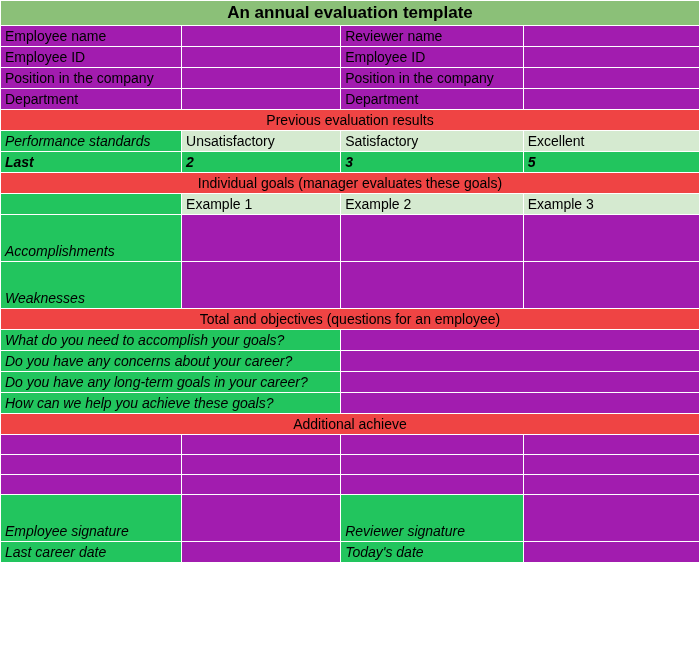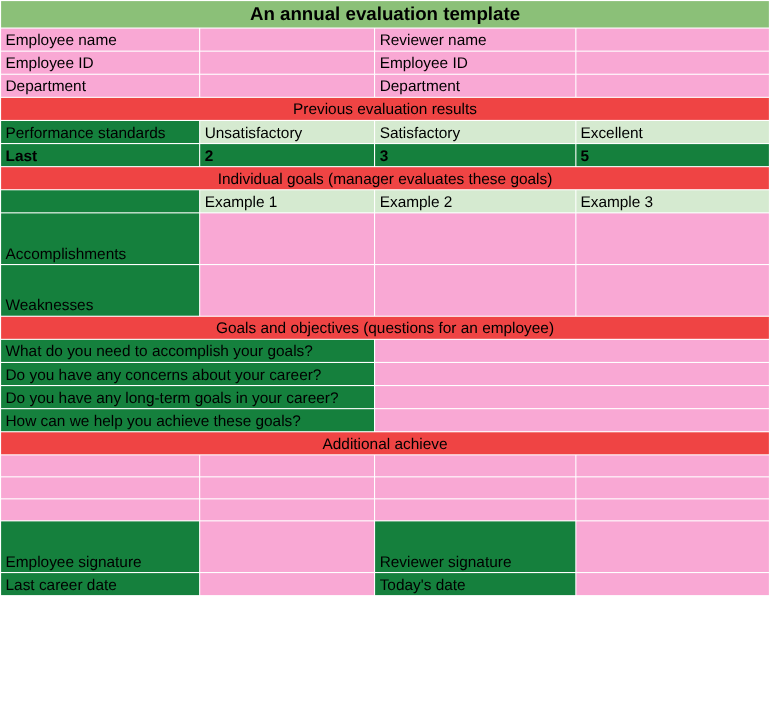--- a/index.html
+++ b/index.html
@@ -28,23 +28,23 @@
     font-weight: bold;
     font-size: 17px;
     text-align: center;
     height: 22px;
     margin-top: 48px;
   }
   .sec-head {
     background: #ef4444;
     text-align: center;
   }
-  .g-dark   { background: #15803d; }
+  .g-dark   { background: #22c55e; font-style: italic; }
   .g-light  { background: #d5ead0; }
-  .grey     { background: #f9a8d4; }
+  .grey     { background: #a21caf; }
   .bold     { font-weight: bold; }
   .center   { }
   .tall     { height: 46px; }
 </style>
 </head>
 <body>
 
 <table>
 <colgroup>
   <col style="width:181px">
@@ -61,20 +61,26 @@
 <tr>
   <td class="grey">Employee name</td>
   <td class="grey"></td>
   <td class="grey">Reviewer name</td>
   <td class="grey"></td>
 </tr>
 <tr>
   <td class="grey">Employee ID</td>
   <td class="grey"></td>
   <td class="grey">Employee ID</td>
+  <td class="grey"></td>
+</tr>
+<tr>
+  <td class="grey">Position in the company</td>
+  <td class="grey"></td>
+  <td class="grey">Position in the company</td>
   <td class="grey"></td>
 </tr>
 <tr>
   <td class="grey">Department</td>
   <td class="grey"></td>
   <td class="grey">Department</td>
   <td class="grey"></td>
 </tr>
 
 <tr>
@@ -109,21 +115,21 @@
   <td class="grey tall"></td>
 </tr>
 <tr>
   <td class="g-dark tall center">Weaknesses</td>
   <td class="grey tall"></td>
   <td class="grey tall"></td>
   <td class="grey tall"></td>
 </tr>
 
 <tr>
-        <td colspan="4" class="sec-head">Goals and objectives (questions for an employee)</td>
+        <td colspan="4" class="sec-head">Total and objectives (questions for an employee)</td>
       </tr>
 <tr>
   <td colspan="2" class="g-dark">What do you need to accomplish your goals?</td>
   <td colspan="2" class="grey"></td>
 </tr>
 <tr>
   <td colspan="2" class="g-dark">Do you have any concerns about your career?</td>
   <td colspan="2" class="grey"></td>
 </tr>
 <tr>

